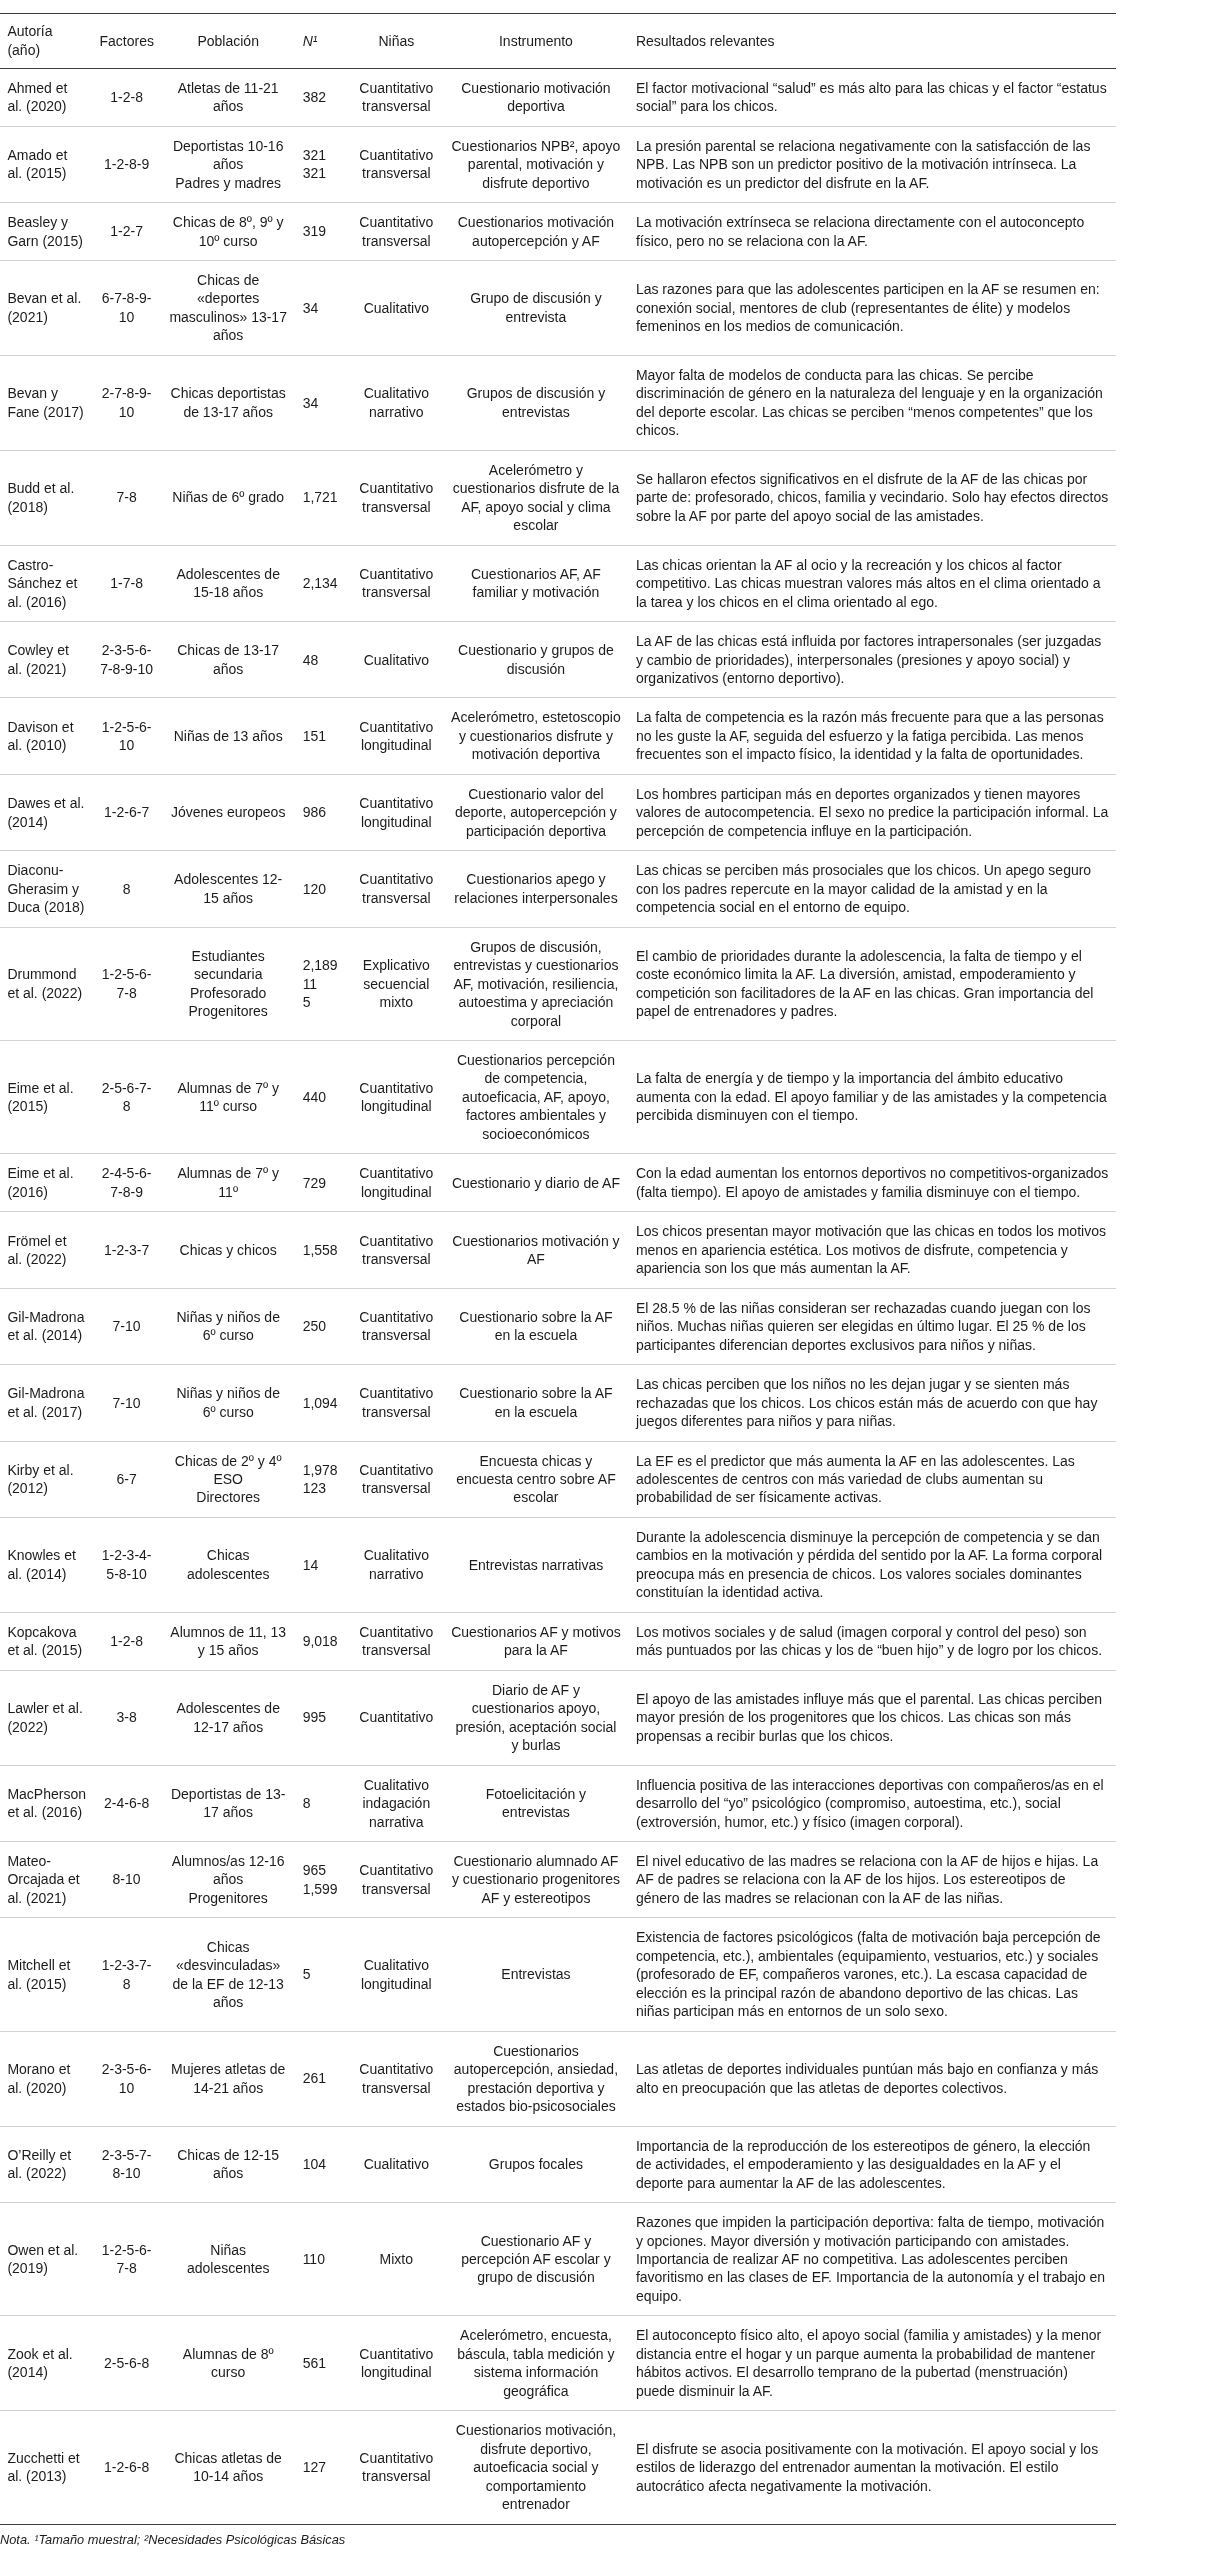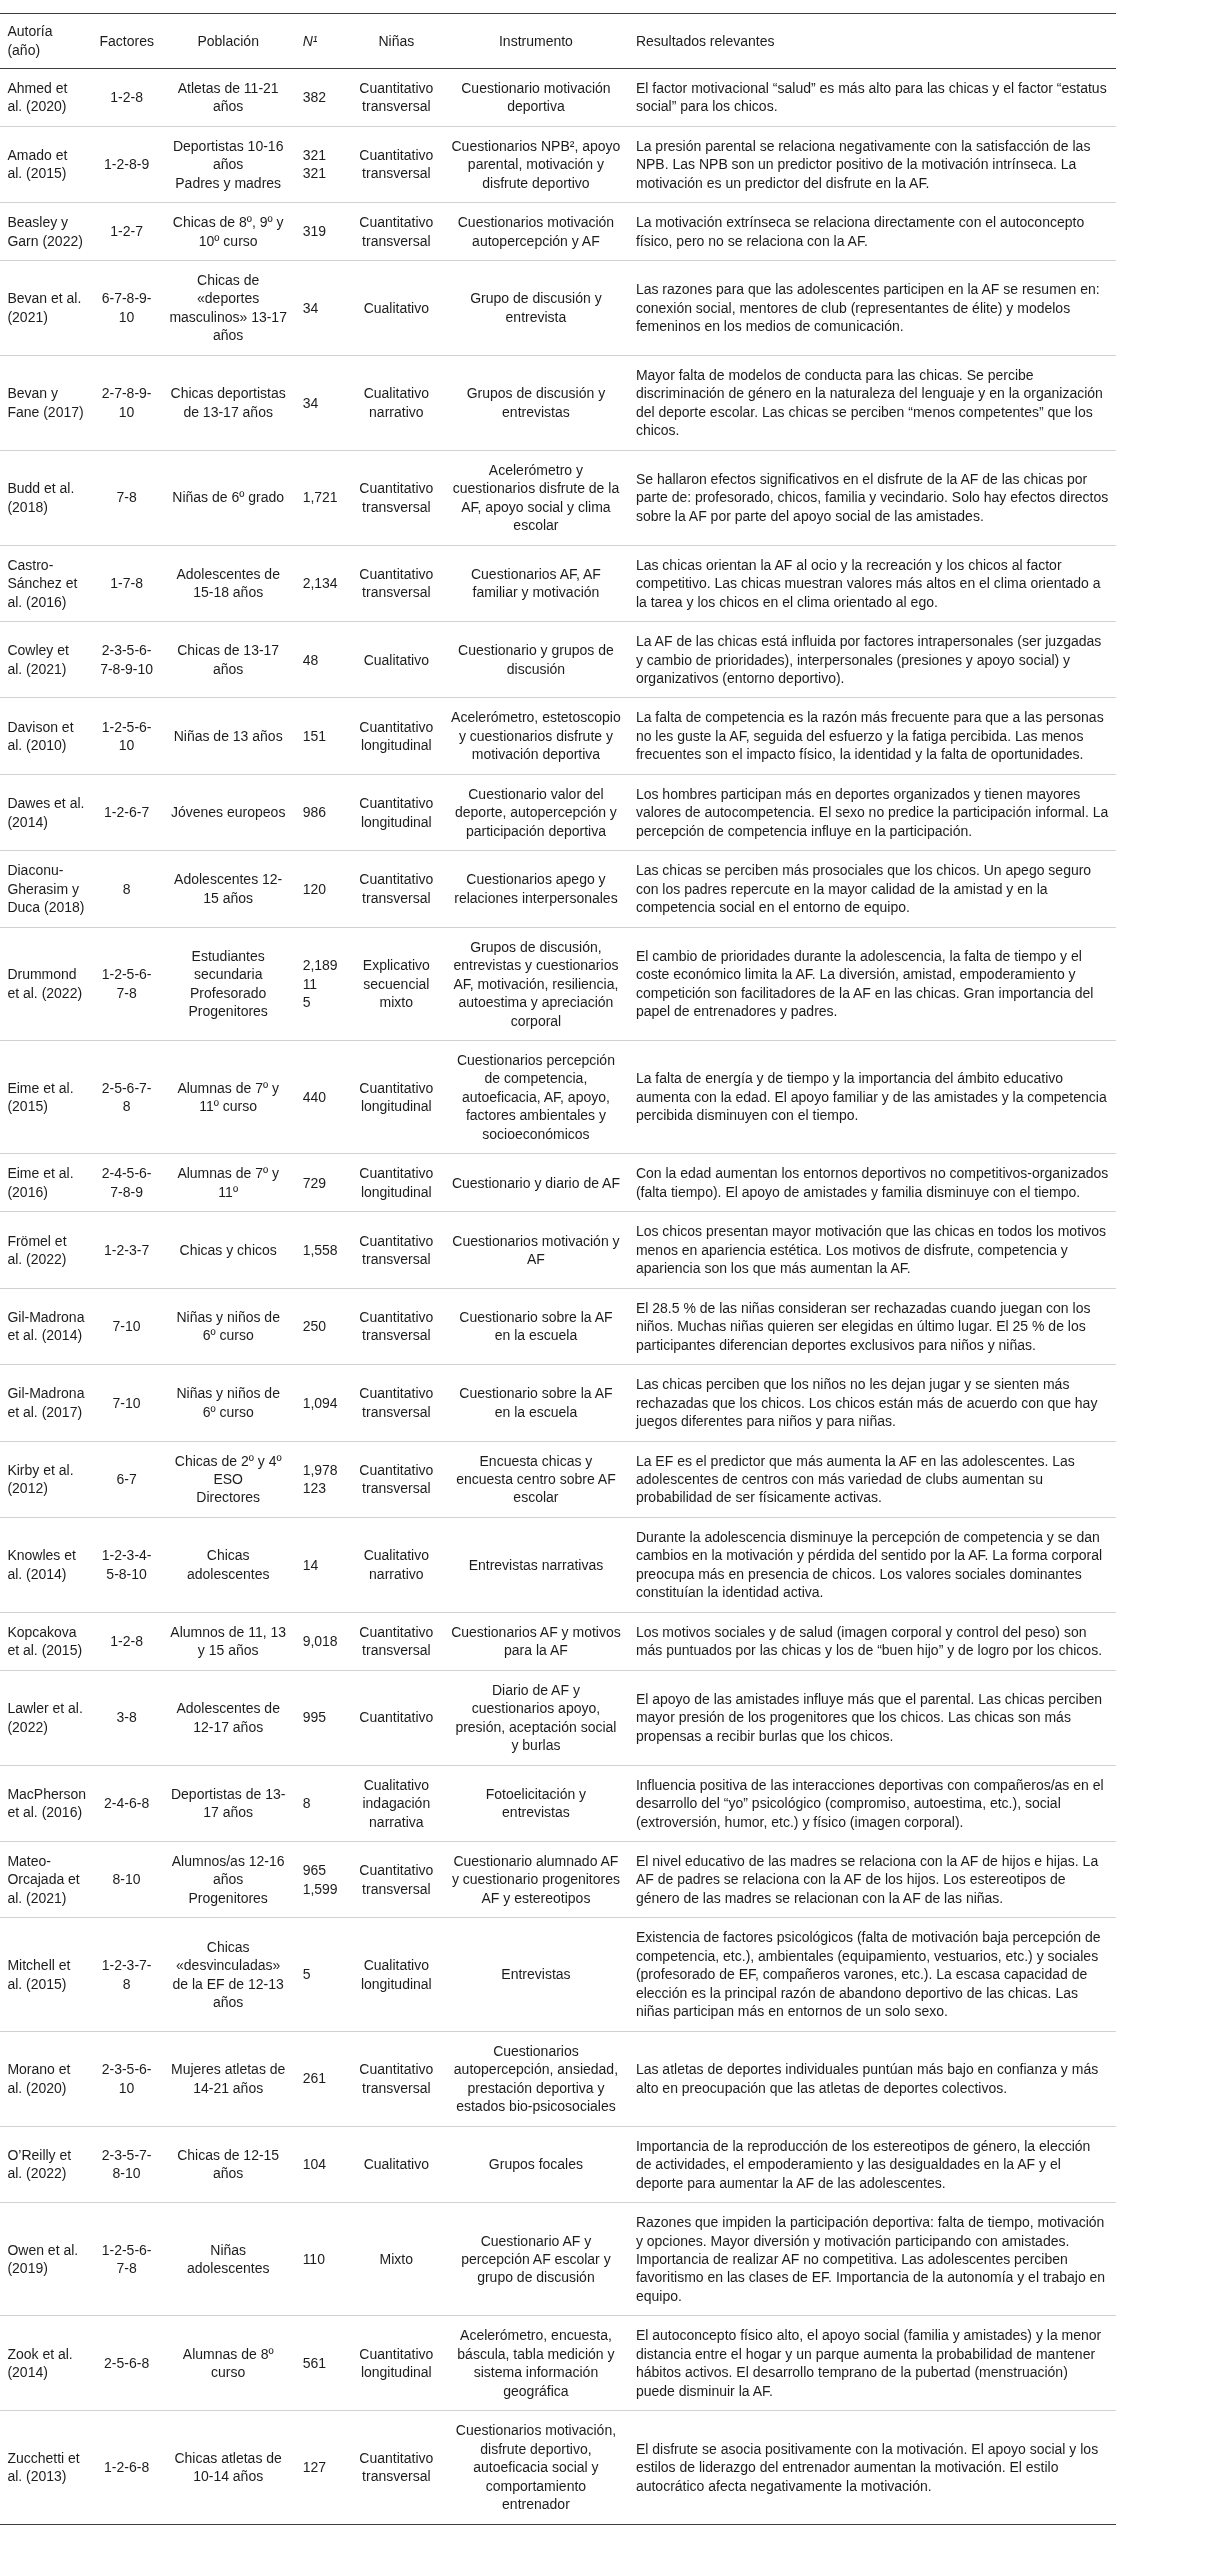--- a/index.html
+++ b/index.html
@@ -107,21 +107,21 @@
     <td class="col-poblacion">Deportistas 10-16 años
 Padres y madres</td>
     <td class="col-n">321
 321</td>
     <td class="col-diseno">Cuantitativo transversal</td>
     <td class="col-instrumento">Cuestionarios NPB², apoyo parental, motivación y disfrute deportivo</td>
     <td class="col-resultados">La presión parental se relaciona negativamente con la satisfacción de las NPB. Las NPB son un predictor positivo de la motivación intrínseca. La motivación es un predictor del disfrute en la AF.</td>
   </tr>
 
   <tr>
-    <td class="col-autoria">Beasley y Garn (2022)</td>
+    <td class="col-autoria">Beasley y Garn (2015)</td>
     <td class="col-factores">1-2-7</td>
     <td class="col-poblacion">Chicas de 8º, 9º y 10º curso</td>
     <td class="col-n">319</td>
     <td class="col-diseno">Cuantitativo transversal</td>
     <td class="col-instrumento">Cuestionarios motivación autopercepción y AF</td>
     <td class="col-resultados">La motivación extrínseca se relaciona directamente con el autoconcepto físico, pero no se relaciona con la AF.</td>
   </tr>
 
   <tr>
     <td class="col-autoria">Bevan et al. (2021)</td>
@@ -385,15 +385,19 @@
     <td class="col-autoria">Zucchetti et al. (2013)</td>
     <td class="col-factores">1-2-6-8</td>
     <td class="col-poblacion">Chicas atletas de 10-14 años</td>
     <td class="col-n">127</td>
     <td class="col-diseno">Cuantitativo transversal</td>
     <td class="col-instrumento">Cuestionarios motivación, disfrute deportivo, autoeficacia social y comportamiento entrenador</td>
     <td class="col-resultados">El disfrute se asocia positivamente con la motivación. El apoyo social y los estilos de liderazgo del entrenador aumentan la motivación. El estilo autocrático afecta negativamente la motivación.</td>
   </tr>
 </tbody>
     </table>
+    <div class="note">
+      <span>Nota.</span>
+      <span>¹Tamaño muestral; ²Necesidades Psicológicas Básicas</span>
+    </div>
   </div>
 </div>
 
 
 </body></html>

